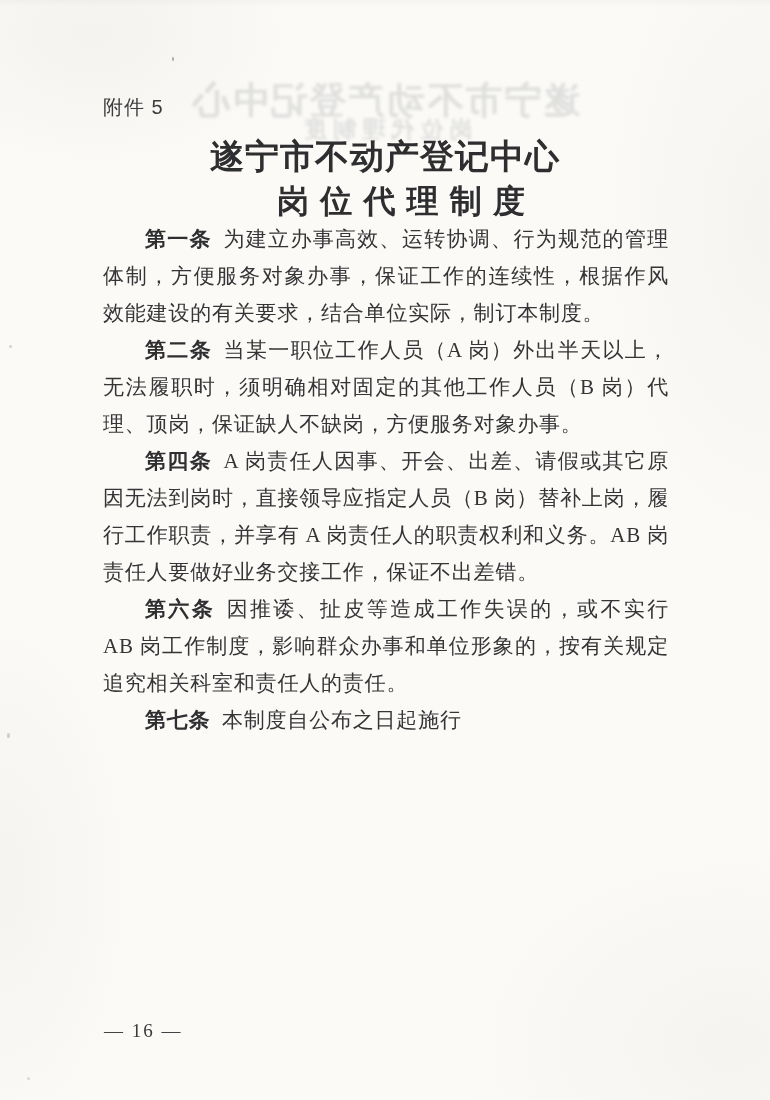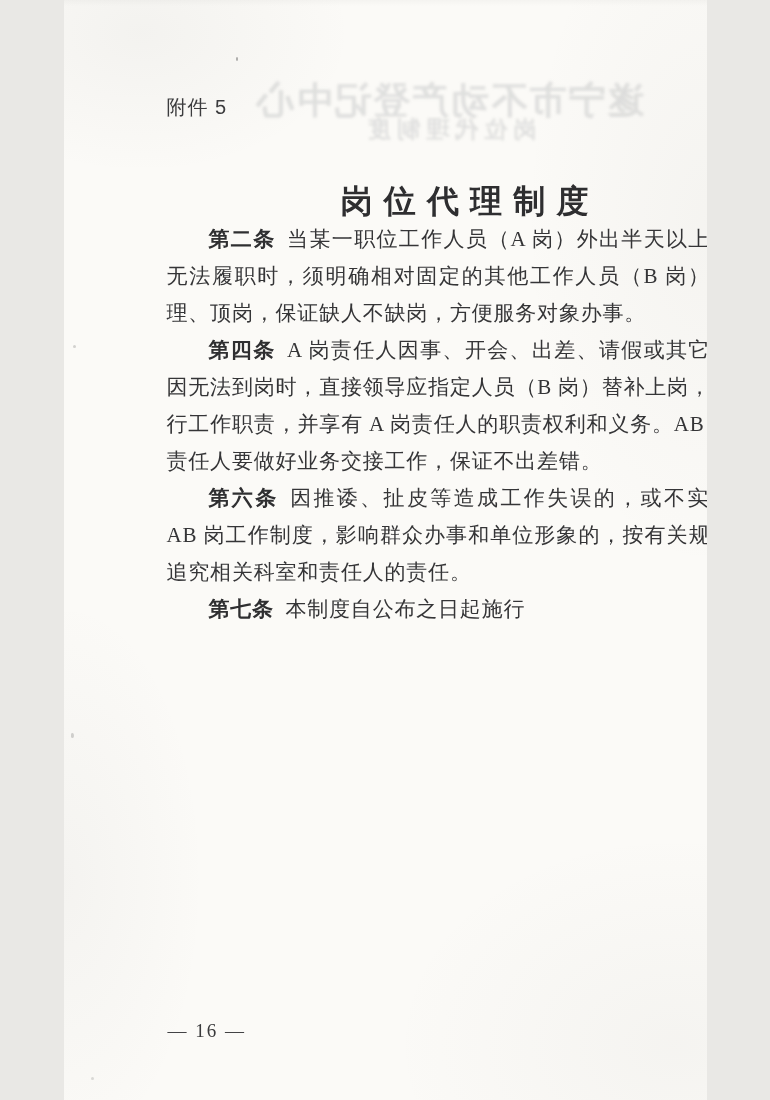--- a/index.html
+++ b/index.html
@@ -2,21 +2,21 @@
 <html><head>
 <meta charset="utf-8">
 <style>
   html, body {
     margin: 0;
     padding: 0;
     background: #e9e8e5;
   }
   .page {
     position: relative;
-    width: 643px;
+    width: 770px;
     height: 1100px;
     margin: 0 auto;
     overflow: hidden;
     background-color: #fbfaf7;
     background-image:
       radial-gradient(ellipse 300px 200px at 12% 3%, rgba(120,120,115,0.06), rgba(0,0,0,0) 70%),
       radial-gradient(ellipse 260px 500px at 100% 20%, rgba(130,128,120,0.05), rgba(0,0,0,0) 70%),
       radial-gradient(ellipse 400px 300px at 95% 95%, rgba(130,128,120,0.05), rgba(0,0,0,0) 70%),
       radial-gradient(ellipse 200px 400px at 0% 80%, rgba(120,120,115,0.05), rgba(0,0,0,0) 70%),
       linear-gradient(to bottom, rgba(120,120,115,0.05) 0px, rgba(0,0,0,0) 6px);
@@ -106,23 +106,27 @@
 </head>
 <body>
 
 <div class="page">
 
   <div class="ghost ghost-line1">遂宁市不动产登记中心</div>
   <div class="ghost ghost-line2">岗位代理制度</div>
 
   <div class="attachment-label">附件 5</div>
 
+  <div class="doc-title doc-title-line1">遂宁市不动产登记中心</div>
   <div class="doc-title doc-title-line2">岗位代理制度</div>
 
   <div class="doc-body">
+    <p>
+      <span class="term">第一条</span><span>为建立办事高效、运转协调、行为规范的管理体制，方便服务对象办事，保证工作的连续性，根据作风效能建设的有关要求，结合单位实际，制订本制度。</span>
+    </p>
     <p>
       <span class="term">第二条</span><span>当某一职位工作人员（A 岗）外出半天以上，无法履职时，须明确相对固定的其他工作人员（B 岗）代理、顶岗，保证缺人不缺岗，方便服务对象办事。</span>
     </p>
     <p>
       <span class="term">第四条</span><span>A 岗责任人因事、开会、出差、请假或其它原因无法到岗时，直接领导应指定人员（B 岗）替补上岗，履行工作职责，并享有 A 岗责任人的职责权利和义务。AB 岗责任人要做好业务交接工作，保证不出差错。</span>
     </p>
     <p>
       <span class="term">第六条</span><span>因推诿、扯皮等造成工作失误的，或不实行 AB 岗工作制度，影响群众办事和单位形象的，按有关规定追究相关科室和责任人的责任。</span>
     </p>
     <p>

